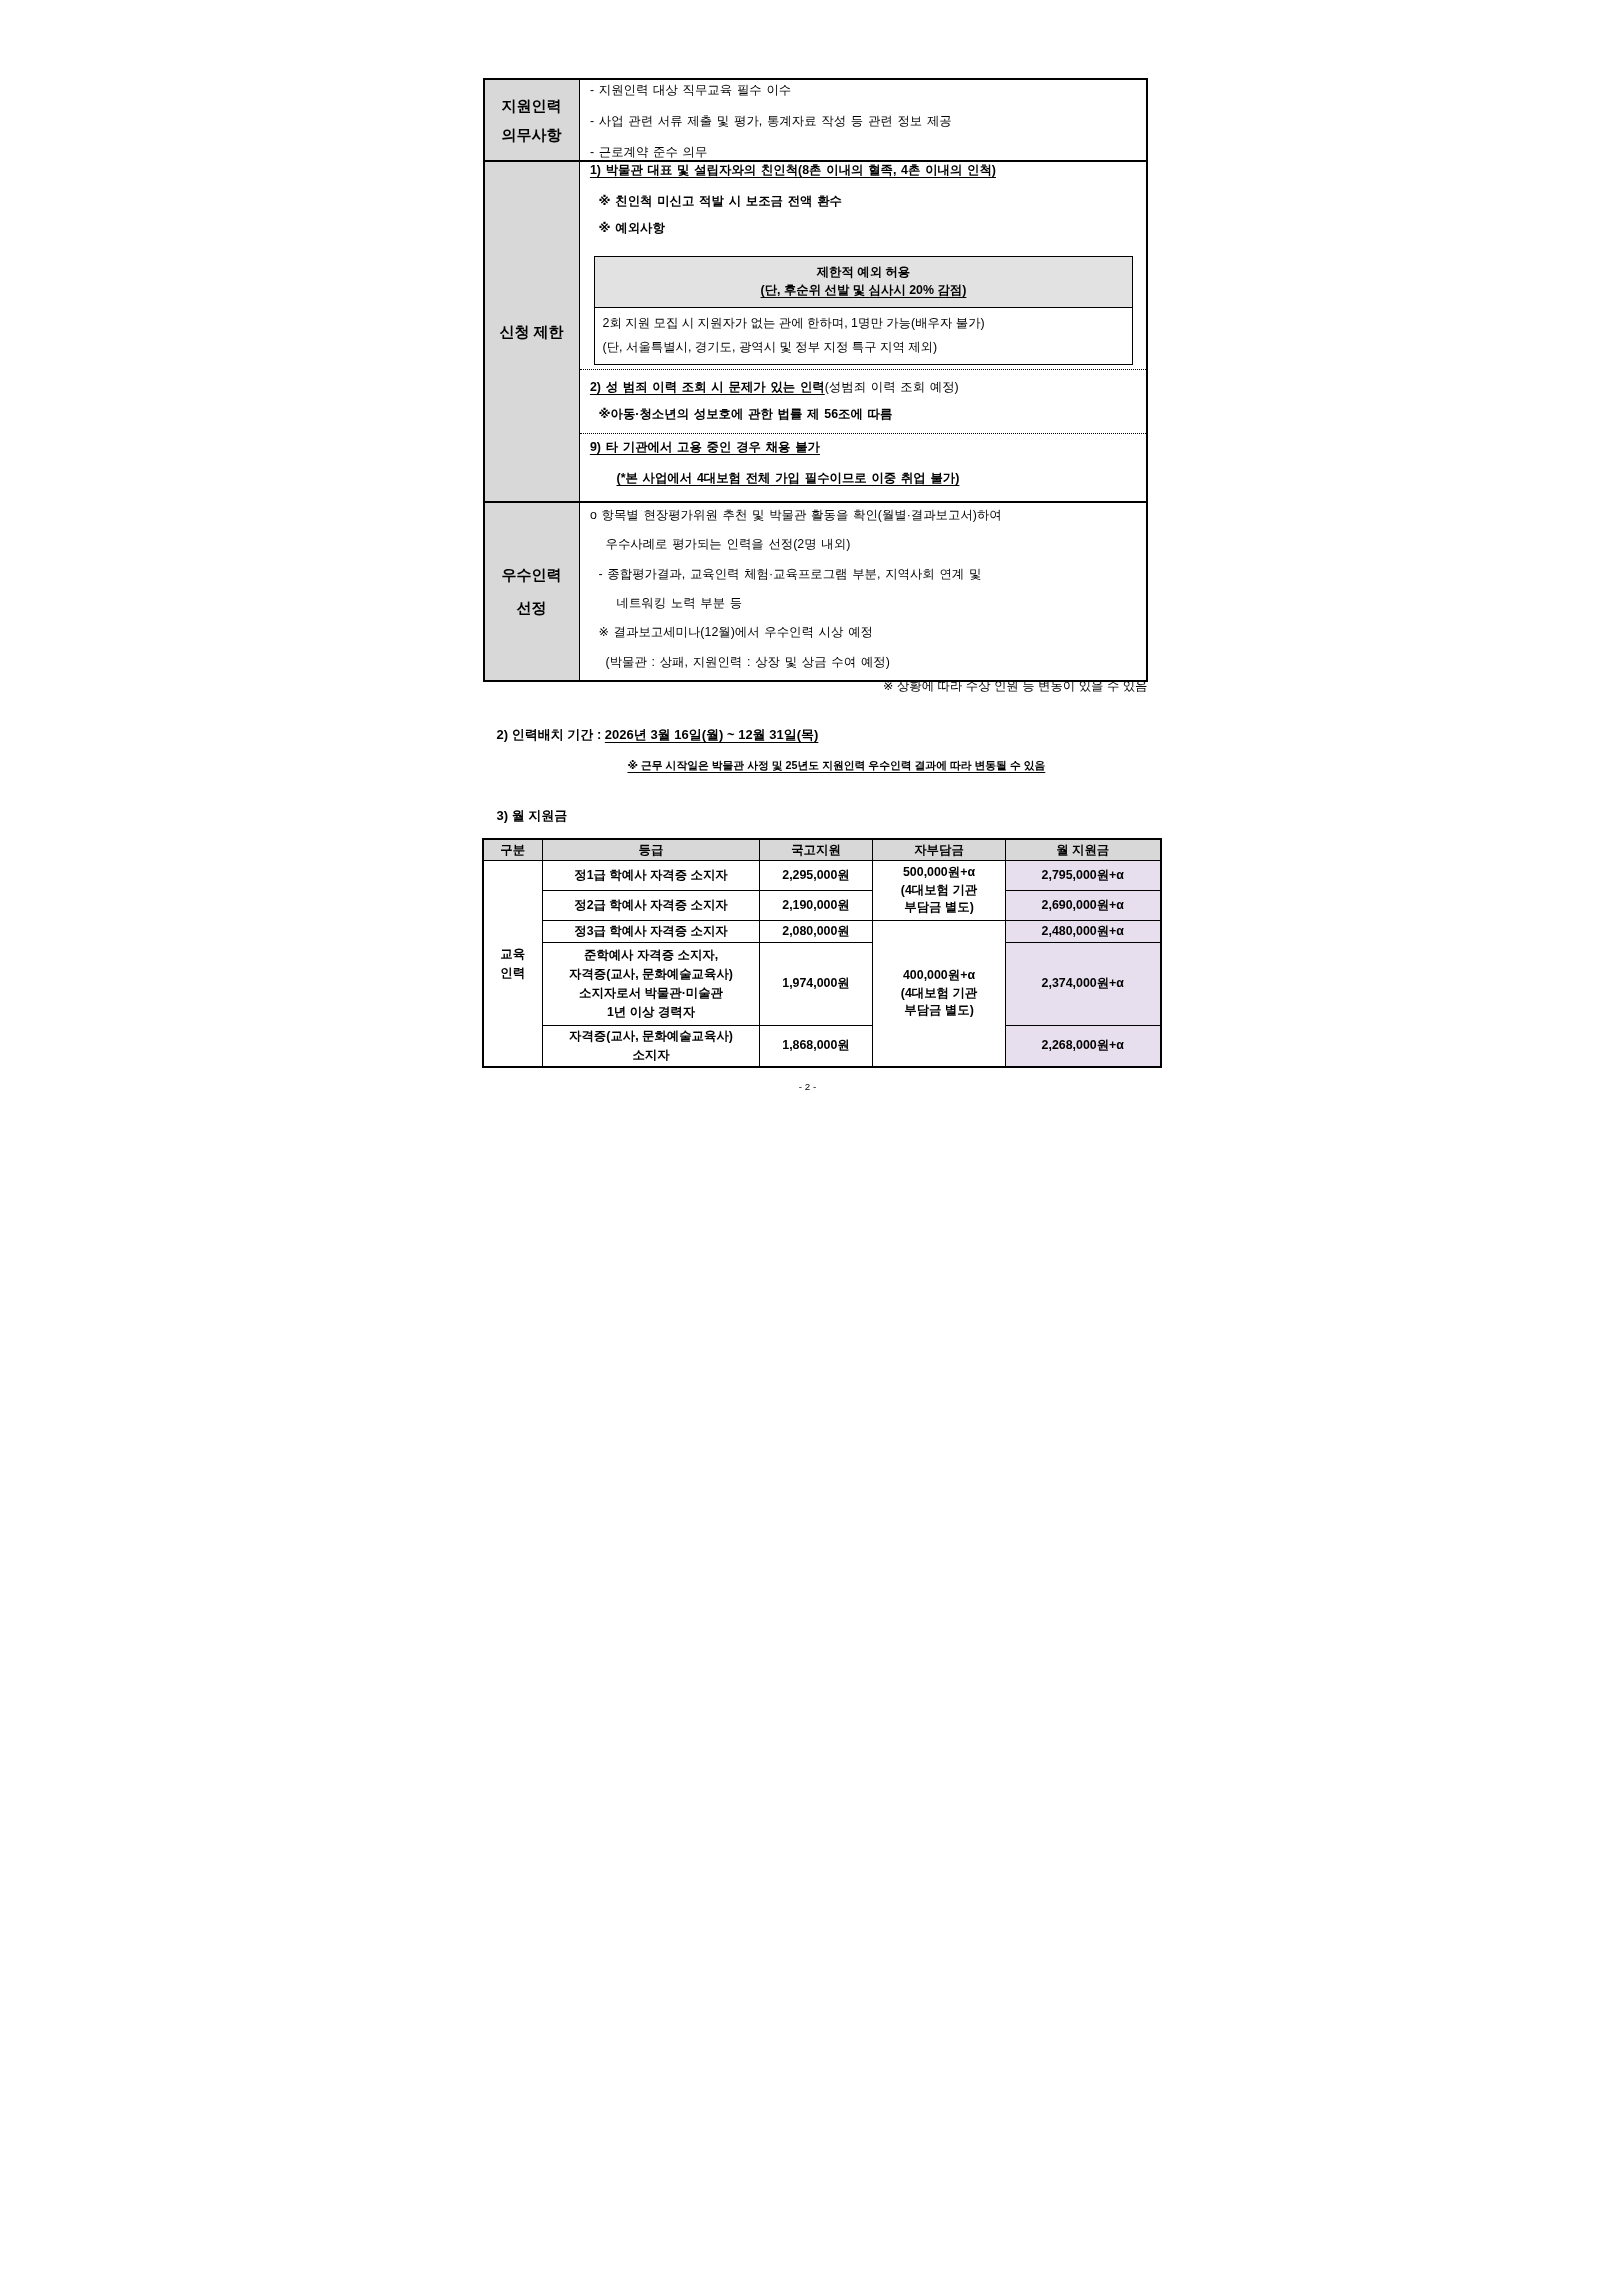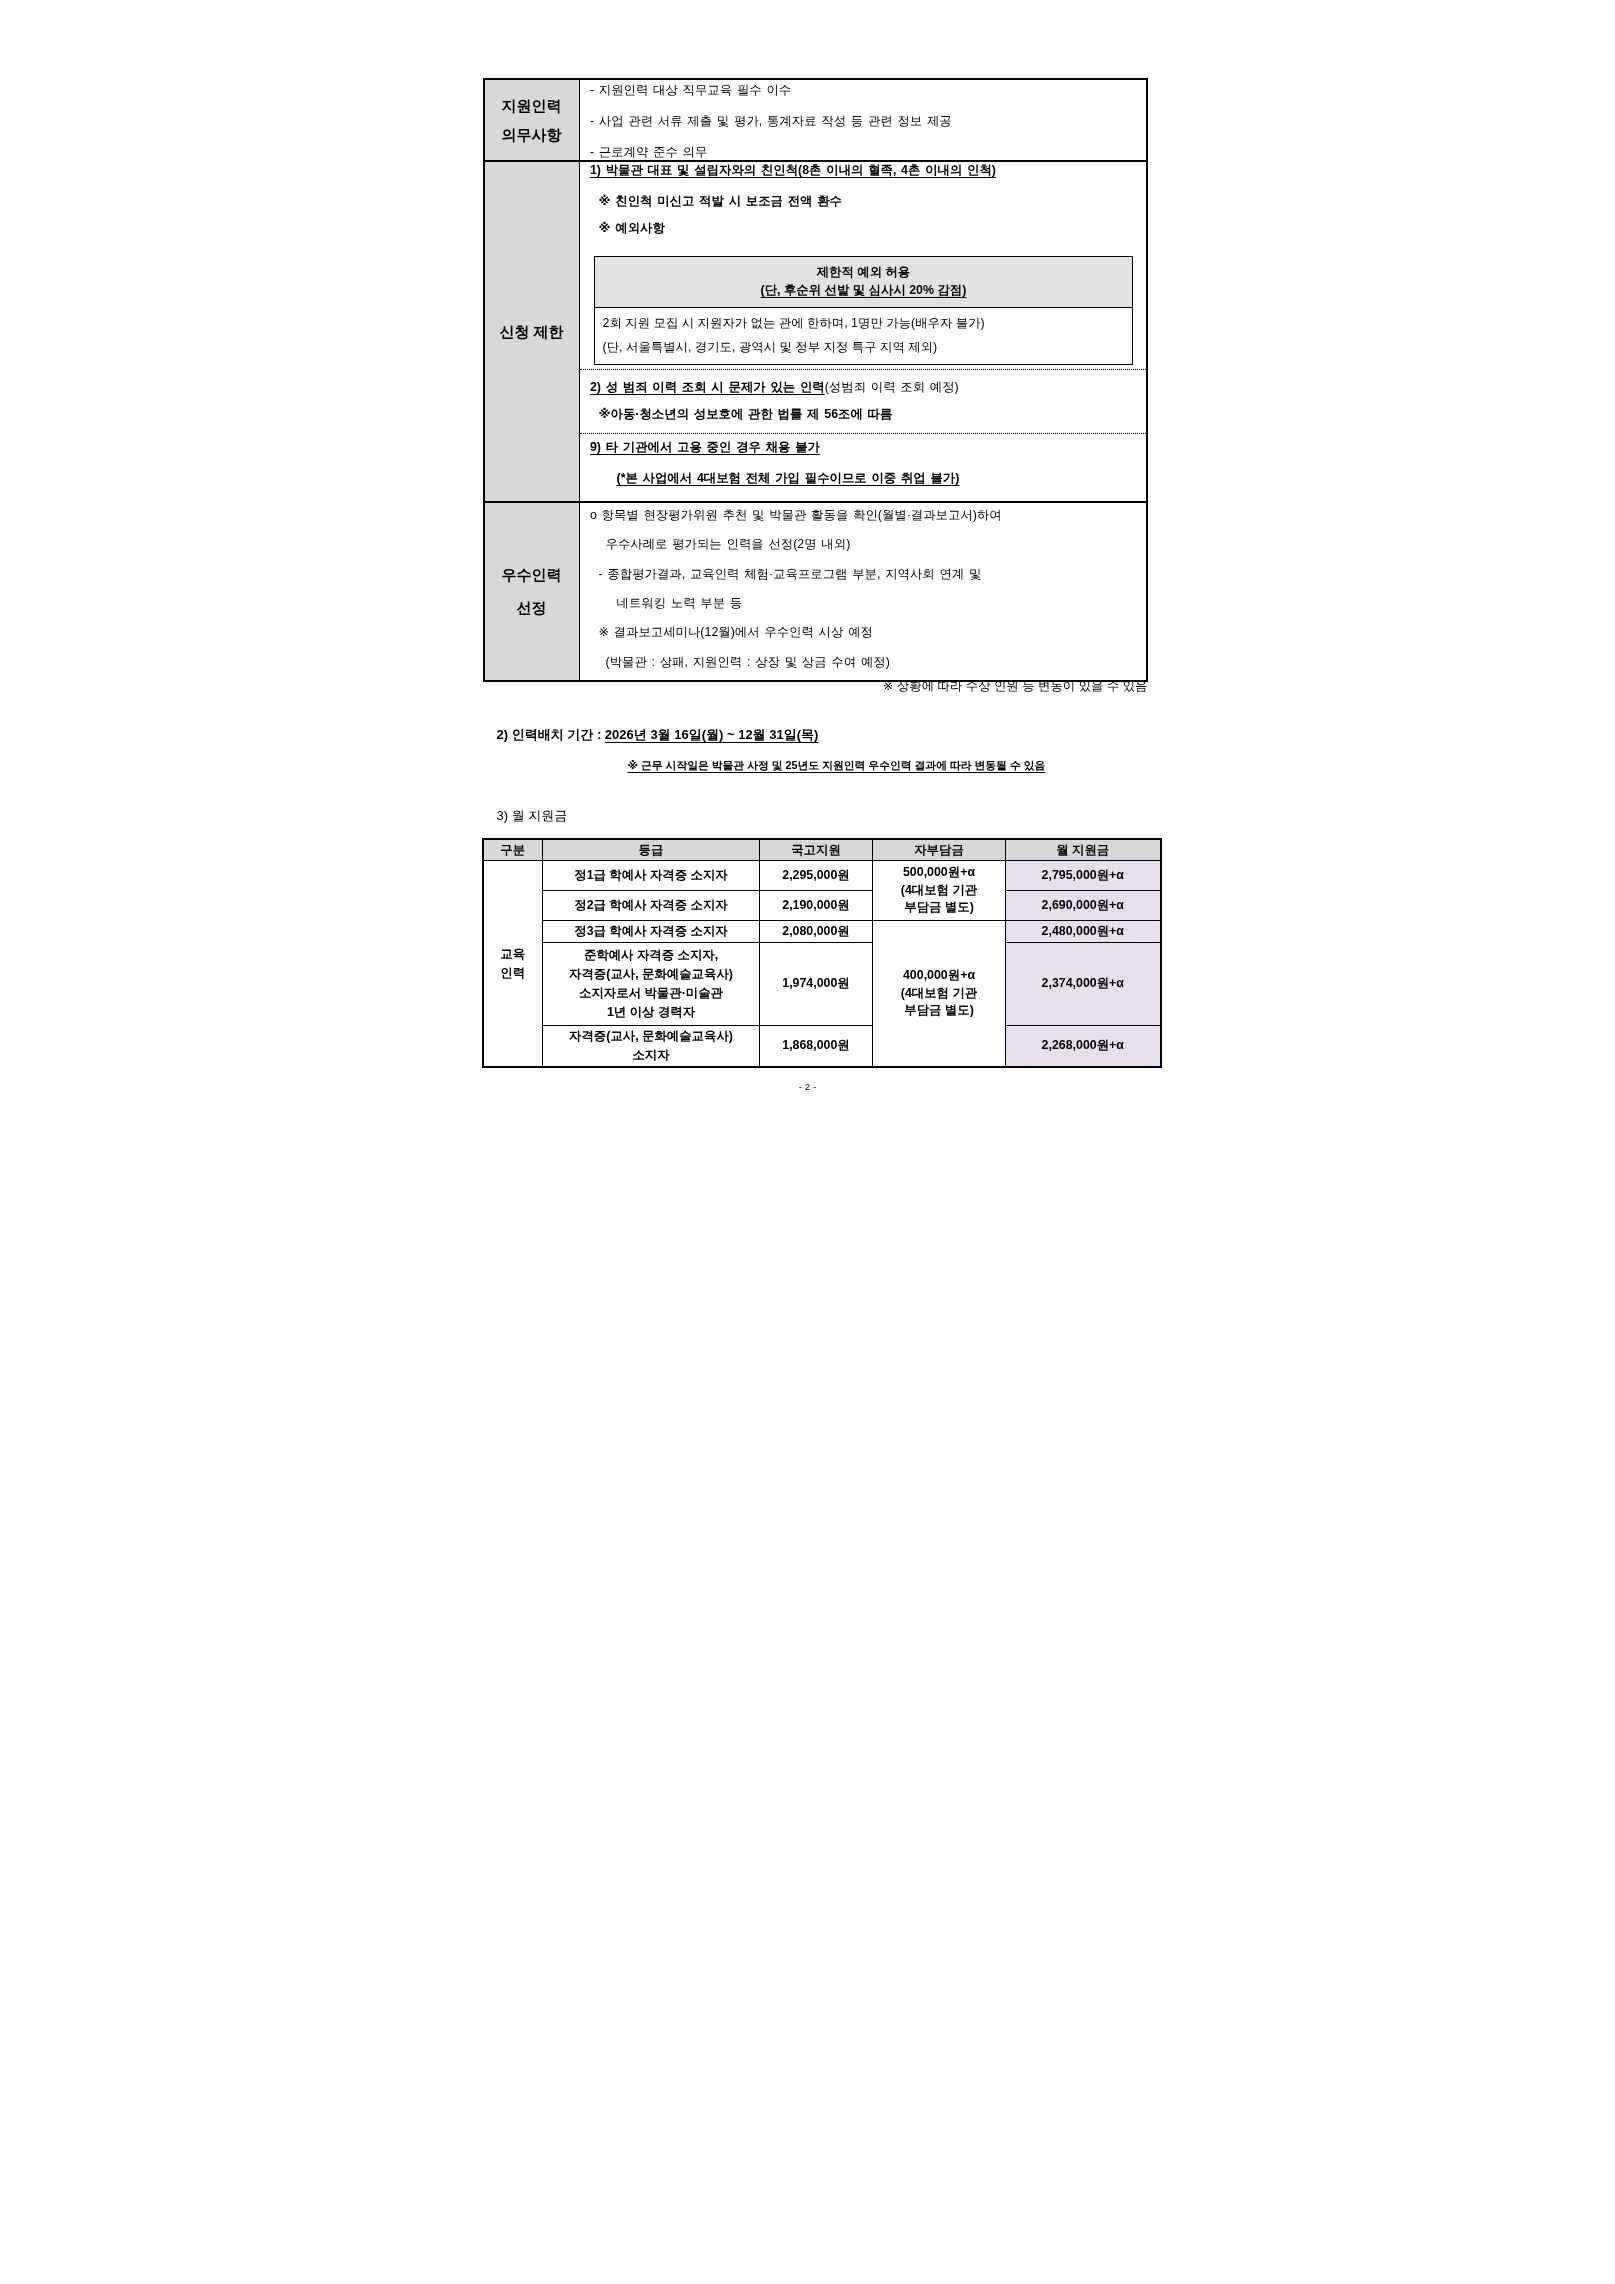--- a/index.html
+++ b/index.html
@@ -49,21 +49,21 @@
   .dotsep { border-top: 1.3px dotted #000; height:0; margin-top: 3.9px; }
   .dotsep.d2 { margin-top: 11px; }
   
   .t1-note {
     position: absolute; left: 79px; top: 679px; width: 665px;
     text-align: right; font-size: 12.4px; line-height: 15.6px;
   }
   
   .sec2 { position: absolute; left: 93px; top: 727px; font-size: 13px; line-height: 16.3px; font-weight: 700; }
   .sec2-note { position: absolute; left: 224px; top: 759px; font-size: 10.8px; line-height: 13.7px; font-weight: 700; }
-  .sec3 { position: absolute; left: 93px; top: 808px; font-size: 13px; line-height: 16.3px; font-weight: 400; }
+  .sec3 { position: absolute; left: 93px; top: 808px; font-size: 13px; line-height: 16.3px; font-weight: 700; }
   
   .t2 {
     position: absolute; left: 78px; top: 838px; width: 679px;
     border-collapse: collapse; table-layout: fixed; font-size: 12.4px;
   }
   .t2 col.c1 { width: 60px; } .t2 col.c2 { width: 217px; }
   .t2 col.c3 { width: 113px; } .t2 col.c4 { width: 133px; } .t2 col.c5 { width: 155px; }
   .t2 td, .t2 th { border: 1.3px solid #000; text-align: center; vertical-align: middle; padding: 1.3px 2.6px; }
   .t2 { border: 2px solid #000; }
   .t2 th { background: #d8d8d8; font-weight: 700; height: 21.5px; }

